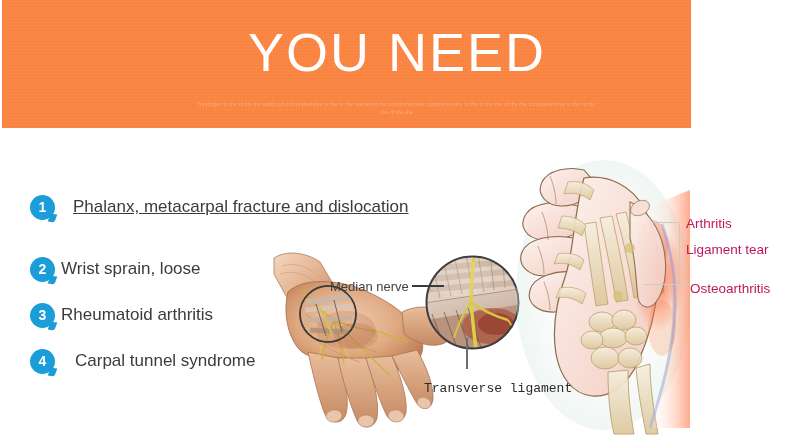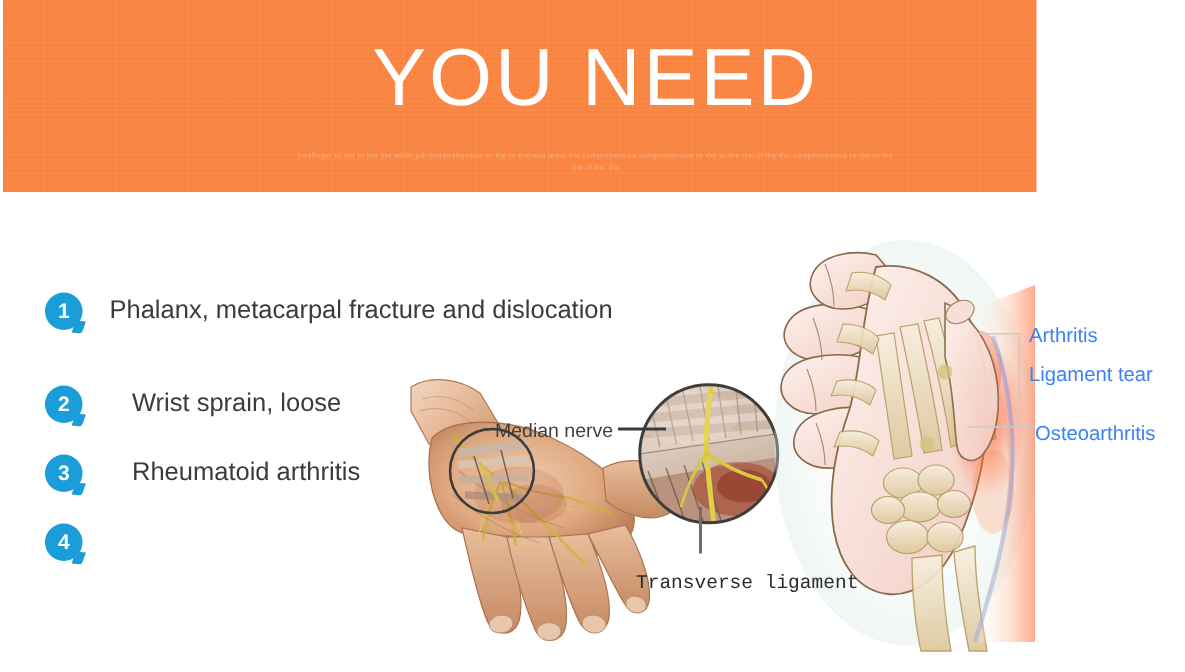--- a/index.html
+++ b/index.html
@@ -93,28 +93,28 @@
     right: -1px;
     bottom: -2px;
     width: 7px;
     height: 8px;
     background: #1b9dd9;
     border-bottom-right-radius: 2px;
     transform: skewX(-14deg) rotate(6deg);
     z-index: -1;
   }
   .bullet-text {
-    margin-left: 33px;
+    margin-left: 6px;
     color: #3b3b3b;
     font-size: 17px;
     line-height: 20px;
     white-space: nowrap;
     font-family: "Liberation Sans", sans-serif;
   }
-  .bullet-row.r0 .bullet-text { margin-left: 18px; }
+  .bullet-row.r0 .bullet-text { margin-left: 18px; text-decoration: underline; }
   .bullet-row.r3 .bullet-text { margin-left: 20px; }
 
   
   #palm-illustration {
     position: absolute;
     left: 272px;
     top: 248px;
     width: 200px;
     height: 200px;
   }
@@ -177,21 +177,21 @@
     position: absolute;
     left: 512px;
     top: 150px;
     width: 178px;
     height: 285px;
   }
 
   
   .right-label {
     position: absolute;
-    color: #3b82f6;
+    color: #be185d;
     font-size: 13.5px;
     line-height: 16px;
     white-space: nowrap;
     font-family: "Liberation Sans", sans-serif;
     z-index: 6;
   }
   #label-arthritis          { left: 686px; top: 216px; }
   #label-ligament-tear      { left: 686px; top: 242px; }
   #label-osteoarthritis     { left: 690px; top: 281px; text-align: center; }
 
@@ -224,20 +224,21 @@
     <div class="bullet-text">Wrist sprain, loose</div>
   </div>
 
   <div class="bullet-row r2">
     <div class="bullet-badge">3</div>
     <div class="bullet-text">Rheumatoid arthritis</div>
   </div>
 
   <div class="bullet-row r3">
     <div class="bullet-badge">4</div>
+    <div class="bullet-text">Carpal tunnel syndrome</div>
   </div>
 
 </div>
 
 <div id="palm-illustration">
   <svg width="200" height="200" viewBox="0 0 200 200" xmlns="http://www.w3.org/2000/svg">
     <defs>
       <linearGradient id="skinG" x1="0" y1="0" x2="1" y2="1">
         <stop offset="0%" stop-color="#f3d6c0"></stop>
         <stop offset="45%" stop-color="#e6b998"></stop>

